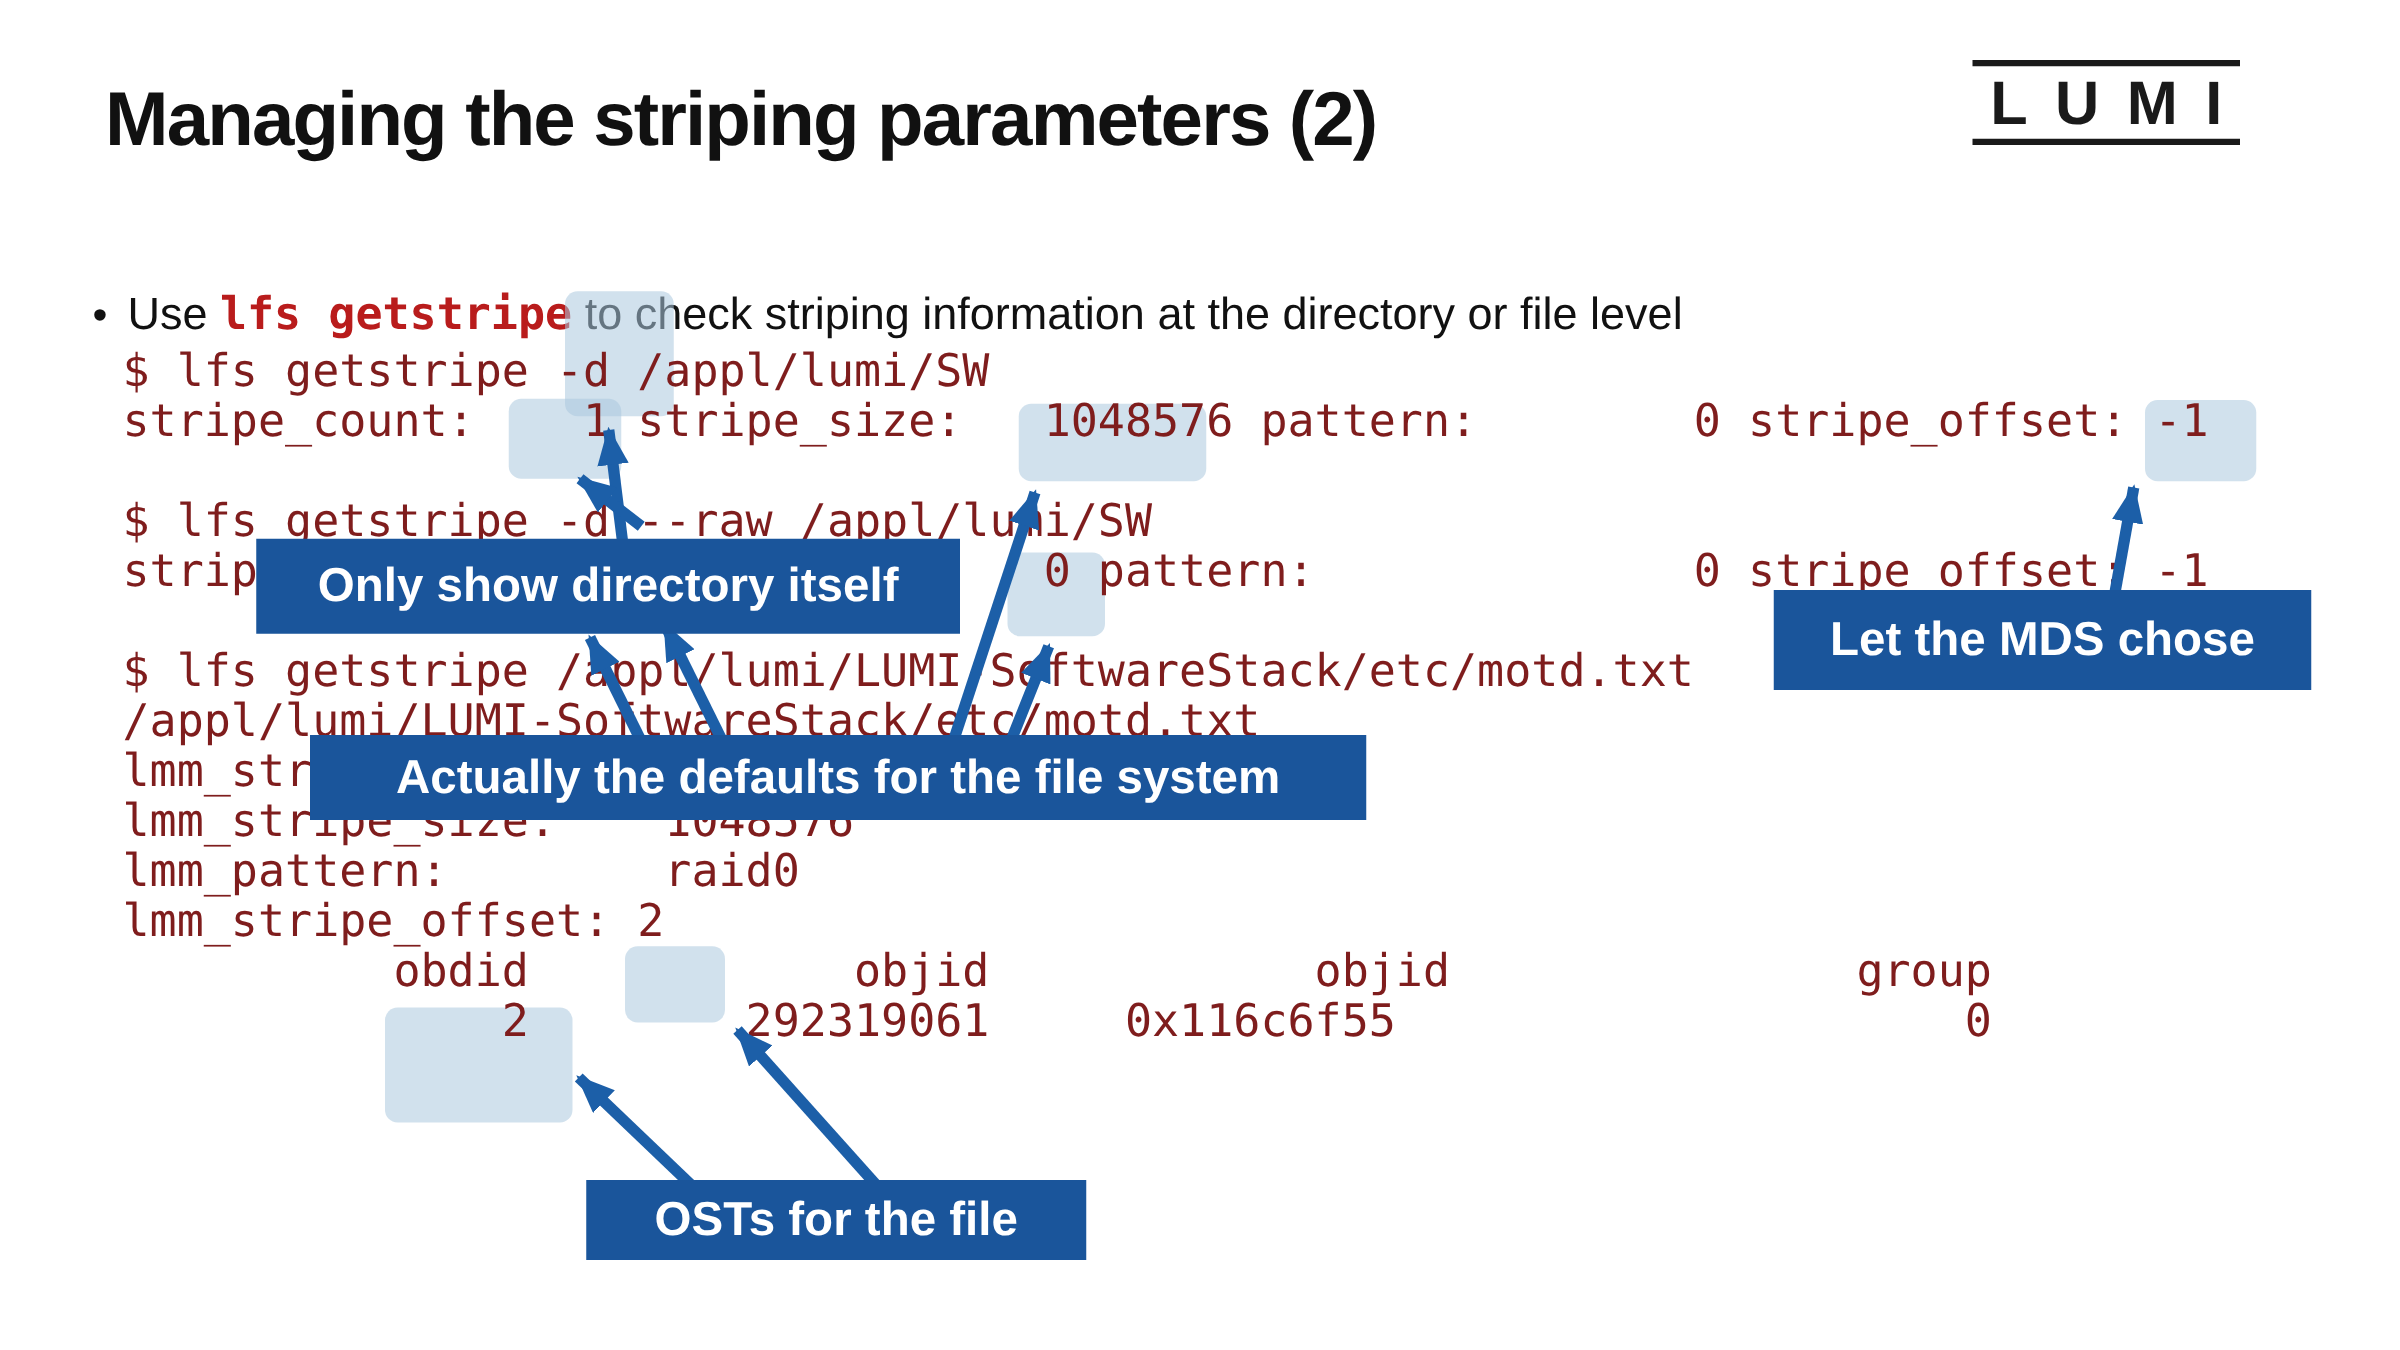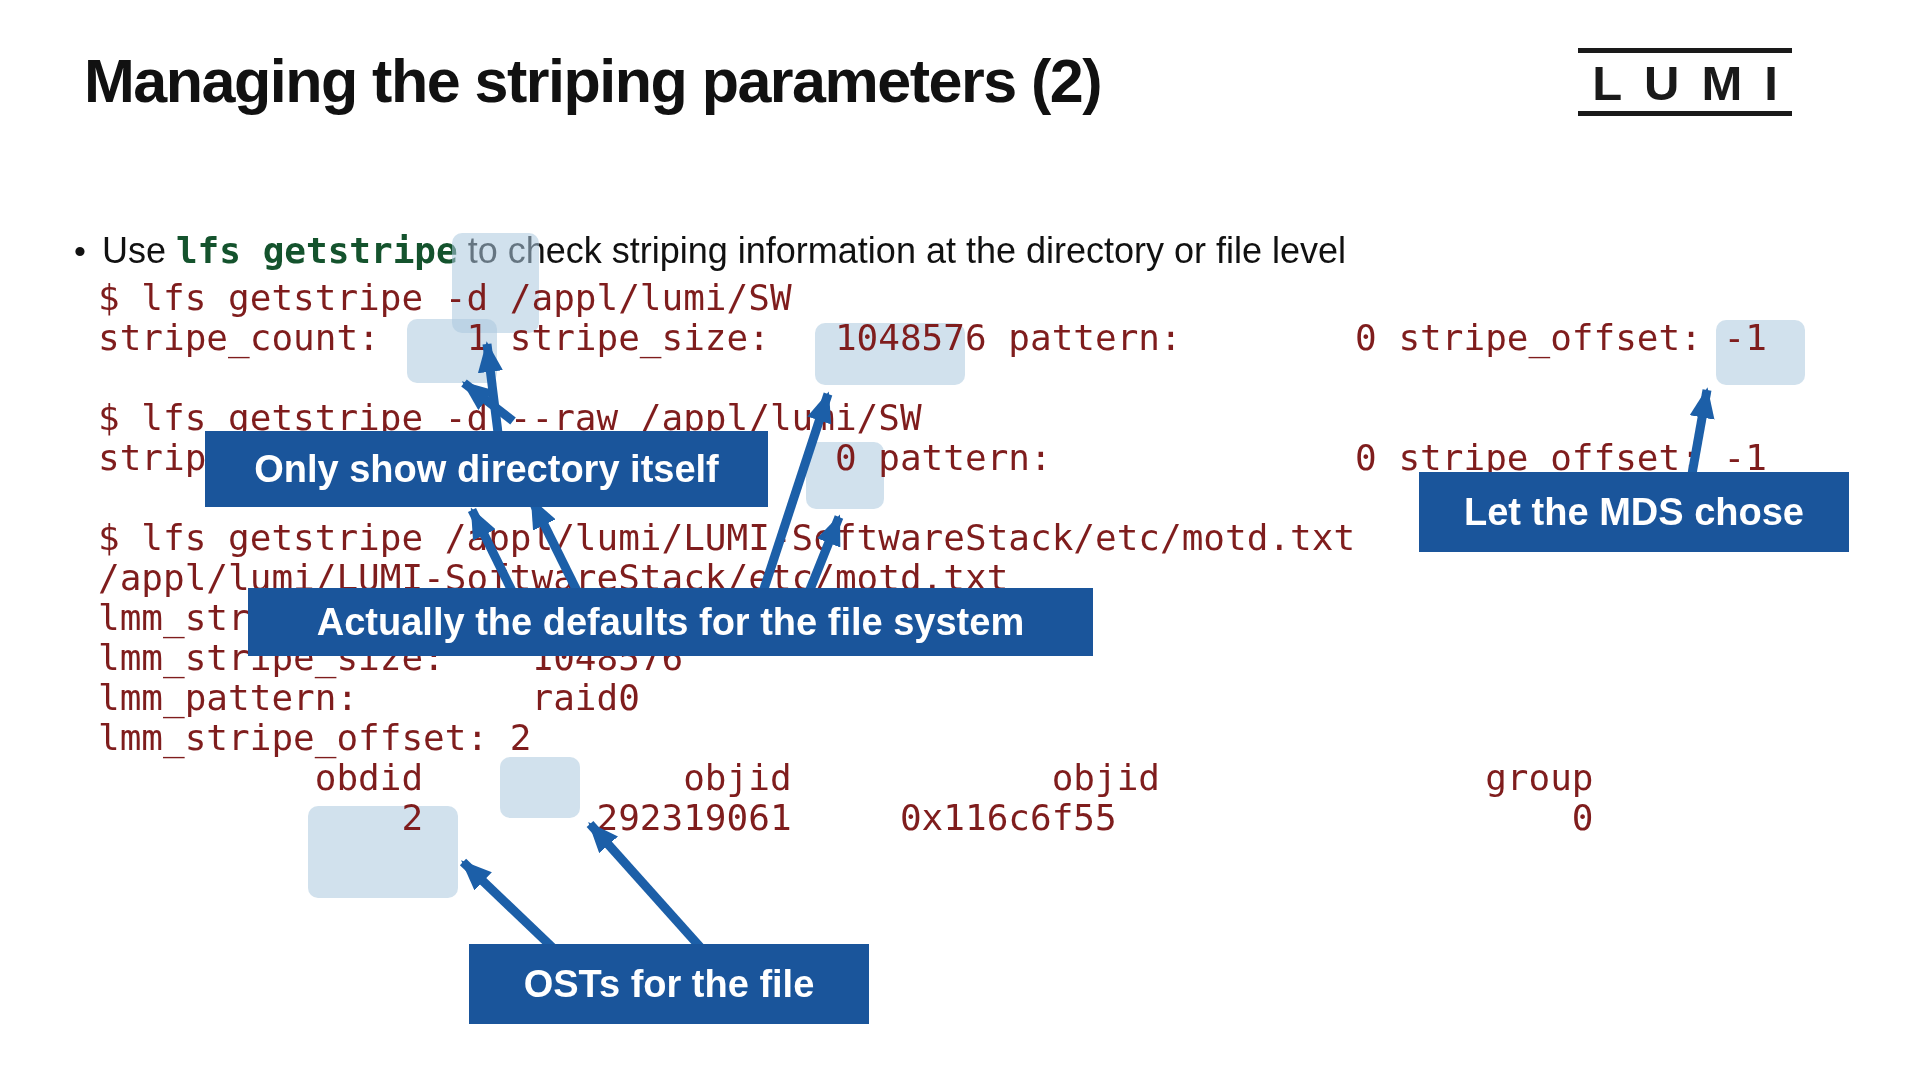--- a/index.html
+++ b/index.html
@@ -1,30 +1,30 @@
 <!DOCTYPE html>
 <html><head>
 <meta charset="utf-8">
 <style>
   html,body{margin:0;padding:0;background:#888;}
   .slide{position:relative;width:1920px;height:1080px;background:#ffffff;overflow:hidden;
          font-family:"Liberation Sans",sans-serif;}
 
-  .title{position:absolute;left:84px;top:46px;font-size:61px;font-weight:800;
+  .title{position:absolute;left:84px;top:60px;font-size:61px;font-weight:800;
          letter-spacing:-1.5px;color:#111;white-space:nowrap;}
 
   .logo{position:absolute;left:1578px;top:48px;width:214px;}
   .logo .bar{height:5px;background:#1a1a1a;}
   .logo .letters{display:flex;justify-content:center;font-size:49px;font-weight:700;
                  color:#1a1a1a;letter-spacing:22px;padding:6px 0 3px 22px;line-height:1;}
 
   .bullet-line{position:absolute;left:74px;top:230px;font-size:36px;color:#111;white-space:nowrap;}
   .bullet-dot{display:inline-block;margin-right:16px;font-size:34px;}
   .inline-code{font-family:"DejaVu Sans Mono",monospace;font-size:36px;font-weight:600;
-               color:#14532d;}
+               color:#b91c1c;}
 
   .code{position:absolute;left:98px;top:278px;z-index:2;
         font-family:"DejaVu Sans Mono",monospace;font-size:36px;color:#7f1d1d;}
   .codeline{height:40px;line-height:40px;white-space:pre;}
 
   .hl{position:absolute;background:rgba(171,200,222,0.55);border-radius:10px;z-index:1;}
   .hl-d            {left:452px;top:233px;width:87px; height:100px;}
   .hl-count1       {left:407px;top:319px;width:90px; height:64px;}
   .hl-size         {left:815px;top:323px;width:150px;height:62px;}
   .hl-offset-neg1  {left:1716px;top:320px;width:89px;height:65px;}
@@ -33,21 +33,21 @@
   .hl-obdid        {left:308px;top:806px;width:150px;height:92px;}
 
   .arrows{position:absolute;left:0;top:0;width:1920px;height:1080px;z-index:3;pointer-events:none;}
 
   .callout{position:absolute;z-index:4;background:#1a559b;color:#ffffff;
            display:flex;align-items:center;justify-content:center;
            font-size:38px;font-weight:600;white-space:nowrap;}
   .callout-only-show {left:205px; top:431px;width:563px;height:76px;}
   .callout-mds       {left:1400px;top:472px;width:430px;height:80px;margin-left:19px;}
   .callout-defaults  {left:248px; top:588px;width:845px;height:68px;}
-  .callout-osts      {left:469px; top:944px;width:400px;height:80px;}
+  .callout-osts      {left:469px; top:944px;width:400px;height:64px;}
 </style>
 </head>
 <body>
 
 <div class="slide">
 
   <div class="title">Managing the striping parameters (2)</div>
 
   <div class="logo">
     <div class="bar"></div>

